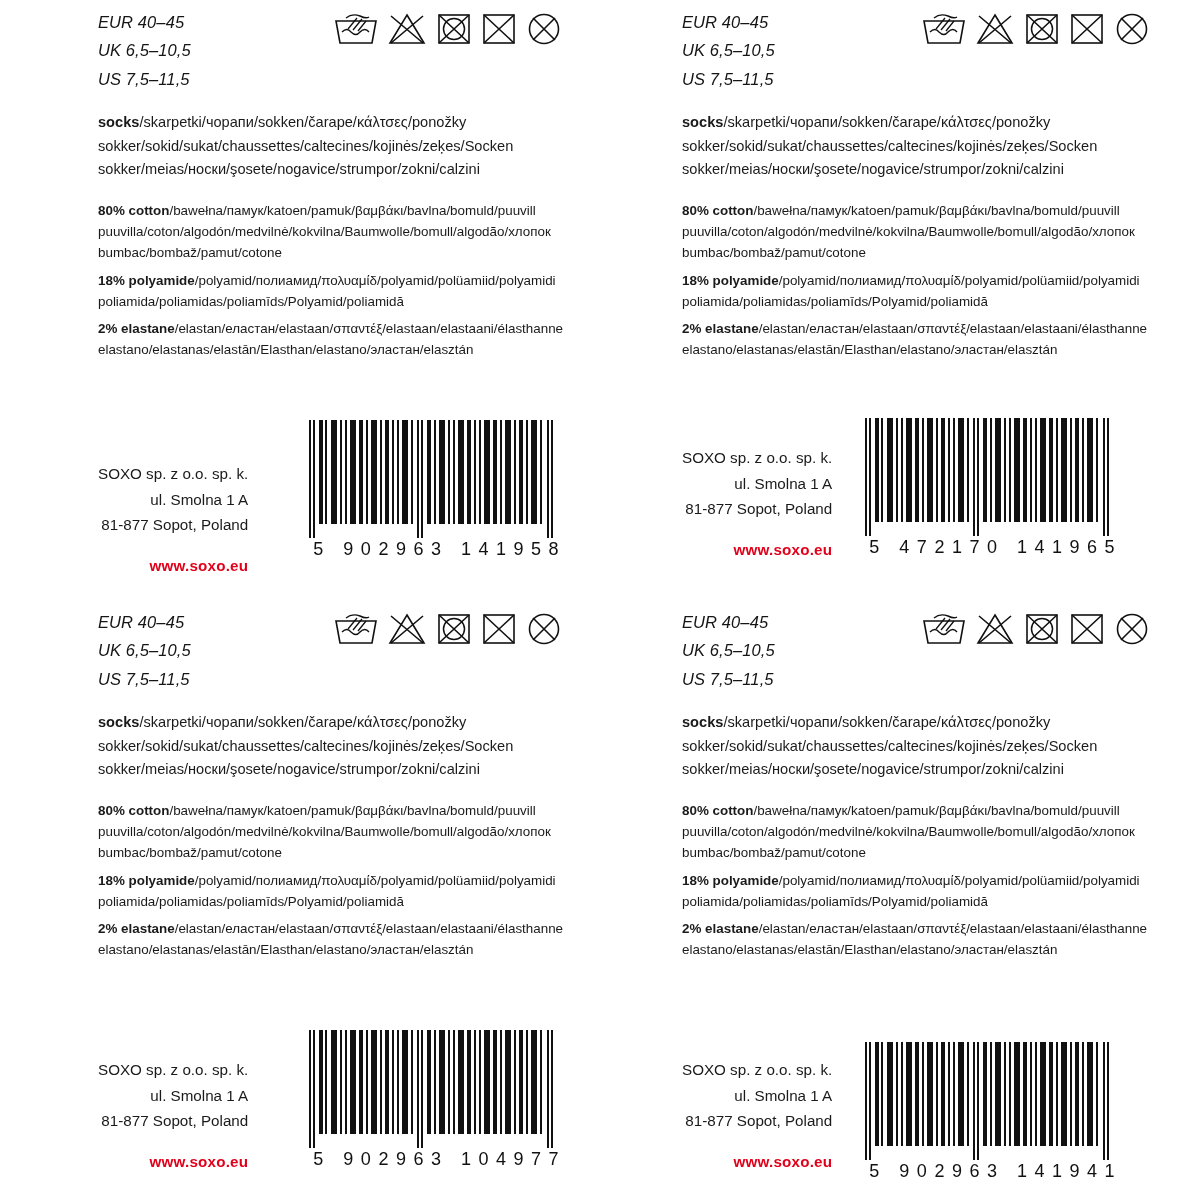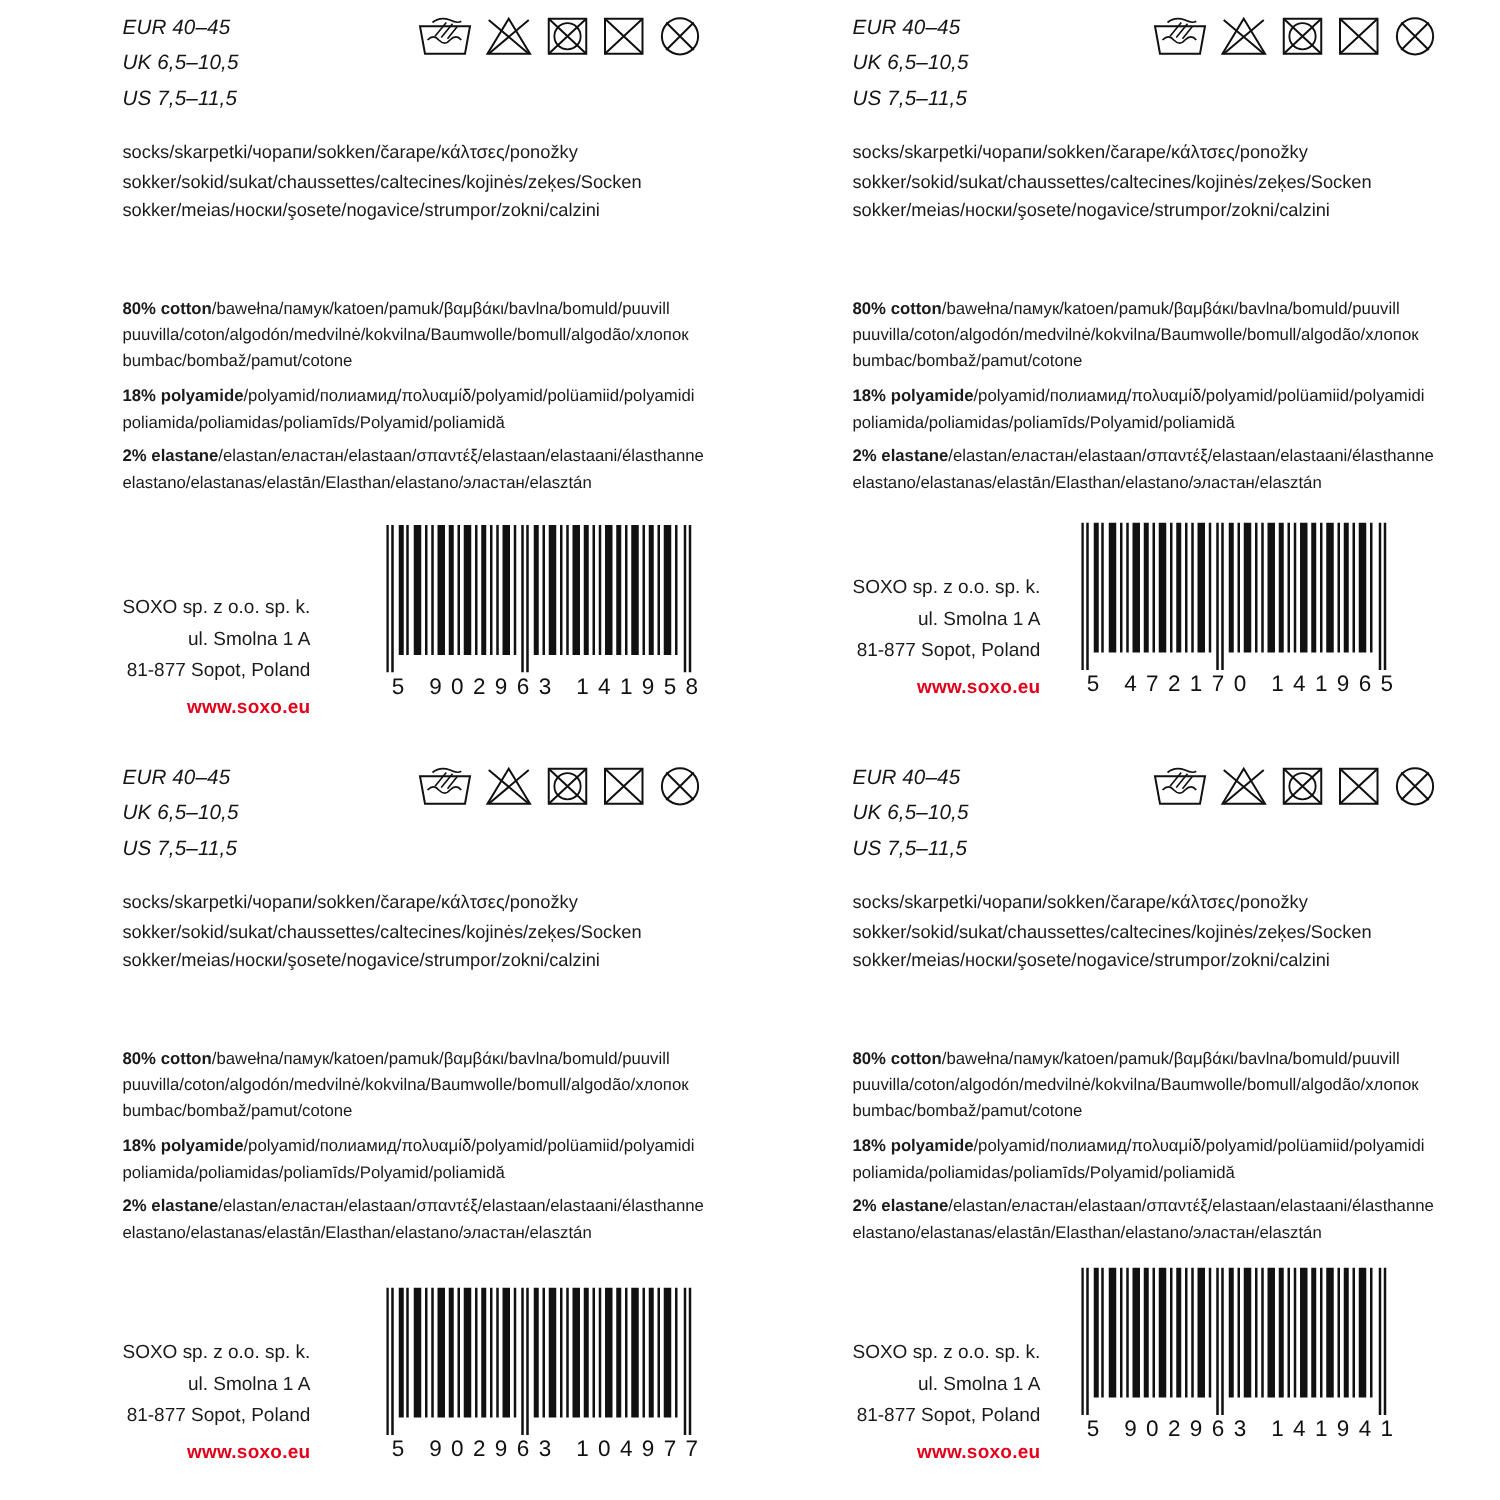--- a/index.html
+++ b/index.html
@@ -59,43 +59,42 @@
     align-items: flex-start;
   }
   .care-row svg { display: block; }
 
   
   .names {
     font-size: 14.6px;
     line-height: 1.62;
     color: #1a1a1a;
   }
-  .names .b { font-weight: normal; }
+  .names .b { font-weight: bold; }
 
   
   .composition {
     font-size: 13.4px;
     line-height: 1.58;
     color: #1a1a1a;
-    margin-top: 36px;
   }
   .composition .grp { margin-bottom: 6px; }
   .composition .b { font-weight: bold; }
 
   
   .address {
     font-size: 15.2px;
     line-height: 1.66;
     color: #1a1a1a;
   }
   .web {
     color: #e2001a;
     font-size: 15.2px;
     font-weight: 600;
-    margin-top: 8px;
+    margin-top: 20px;
     letter-spacing: 0.2px;
   }
 
   
   .barcode-wrap {
     position: absolute;
   }
   .barcode {
     display: block;
   }
@@ -588,21 +587,21 @@
 
       <div class="blk-addr" style="bottom:22px;">
         <div class="address">
           <div>SOXO sp. z o.o. sp. k.</div>
           <div>ul. Smolna 1 A</div>
           <div>81-877 Sopot, Poland</div>
         </div>
         <div class="web">www.soxo.eu</div>
       </div>
 
-      <div class="barcode-wrap" style="right:38px; bottom:38px;">
+      <div class="barcode-wrap" style="right:38px; bottom:10px;">
         <svg class="barcode" width="248" height="118" viewBox="0 0 248 118">
           <g fill="#111">
             <rect x="0" y="0" width="2" height="118"></rect>
               <rect x="4" y="0" width="2" height="118"></rect>
             <rect x="10" y="0" width="4" height="104"></rect>
               <rect x="16" y="0" width="2" height="104"></rect>
             <rect x="22" y="0" width="6" height="104"></rect>
               <rect x="31" y="0" width="2" height="104"></rect>
             <rect x="36" y="0" width="2" height="104"></rect>
               <rect x="41" y="0" width="6" height="104"></rect>

